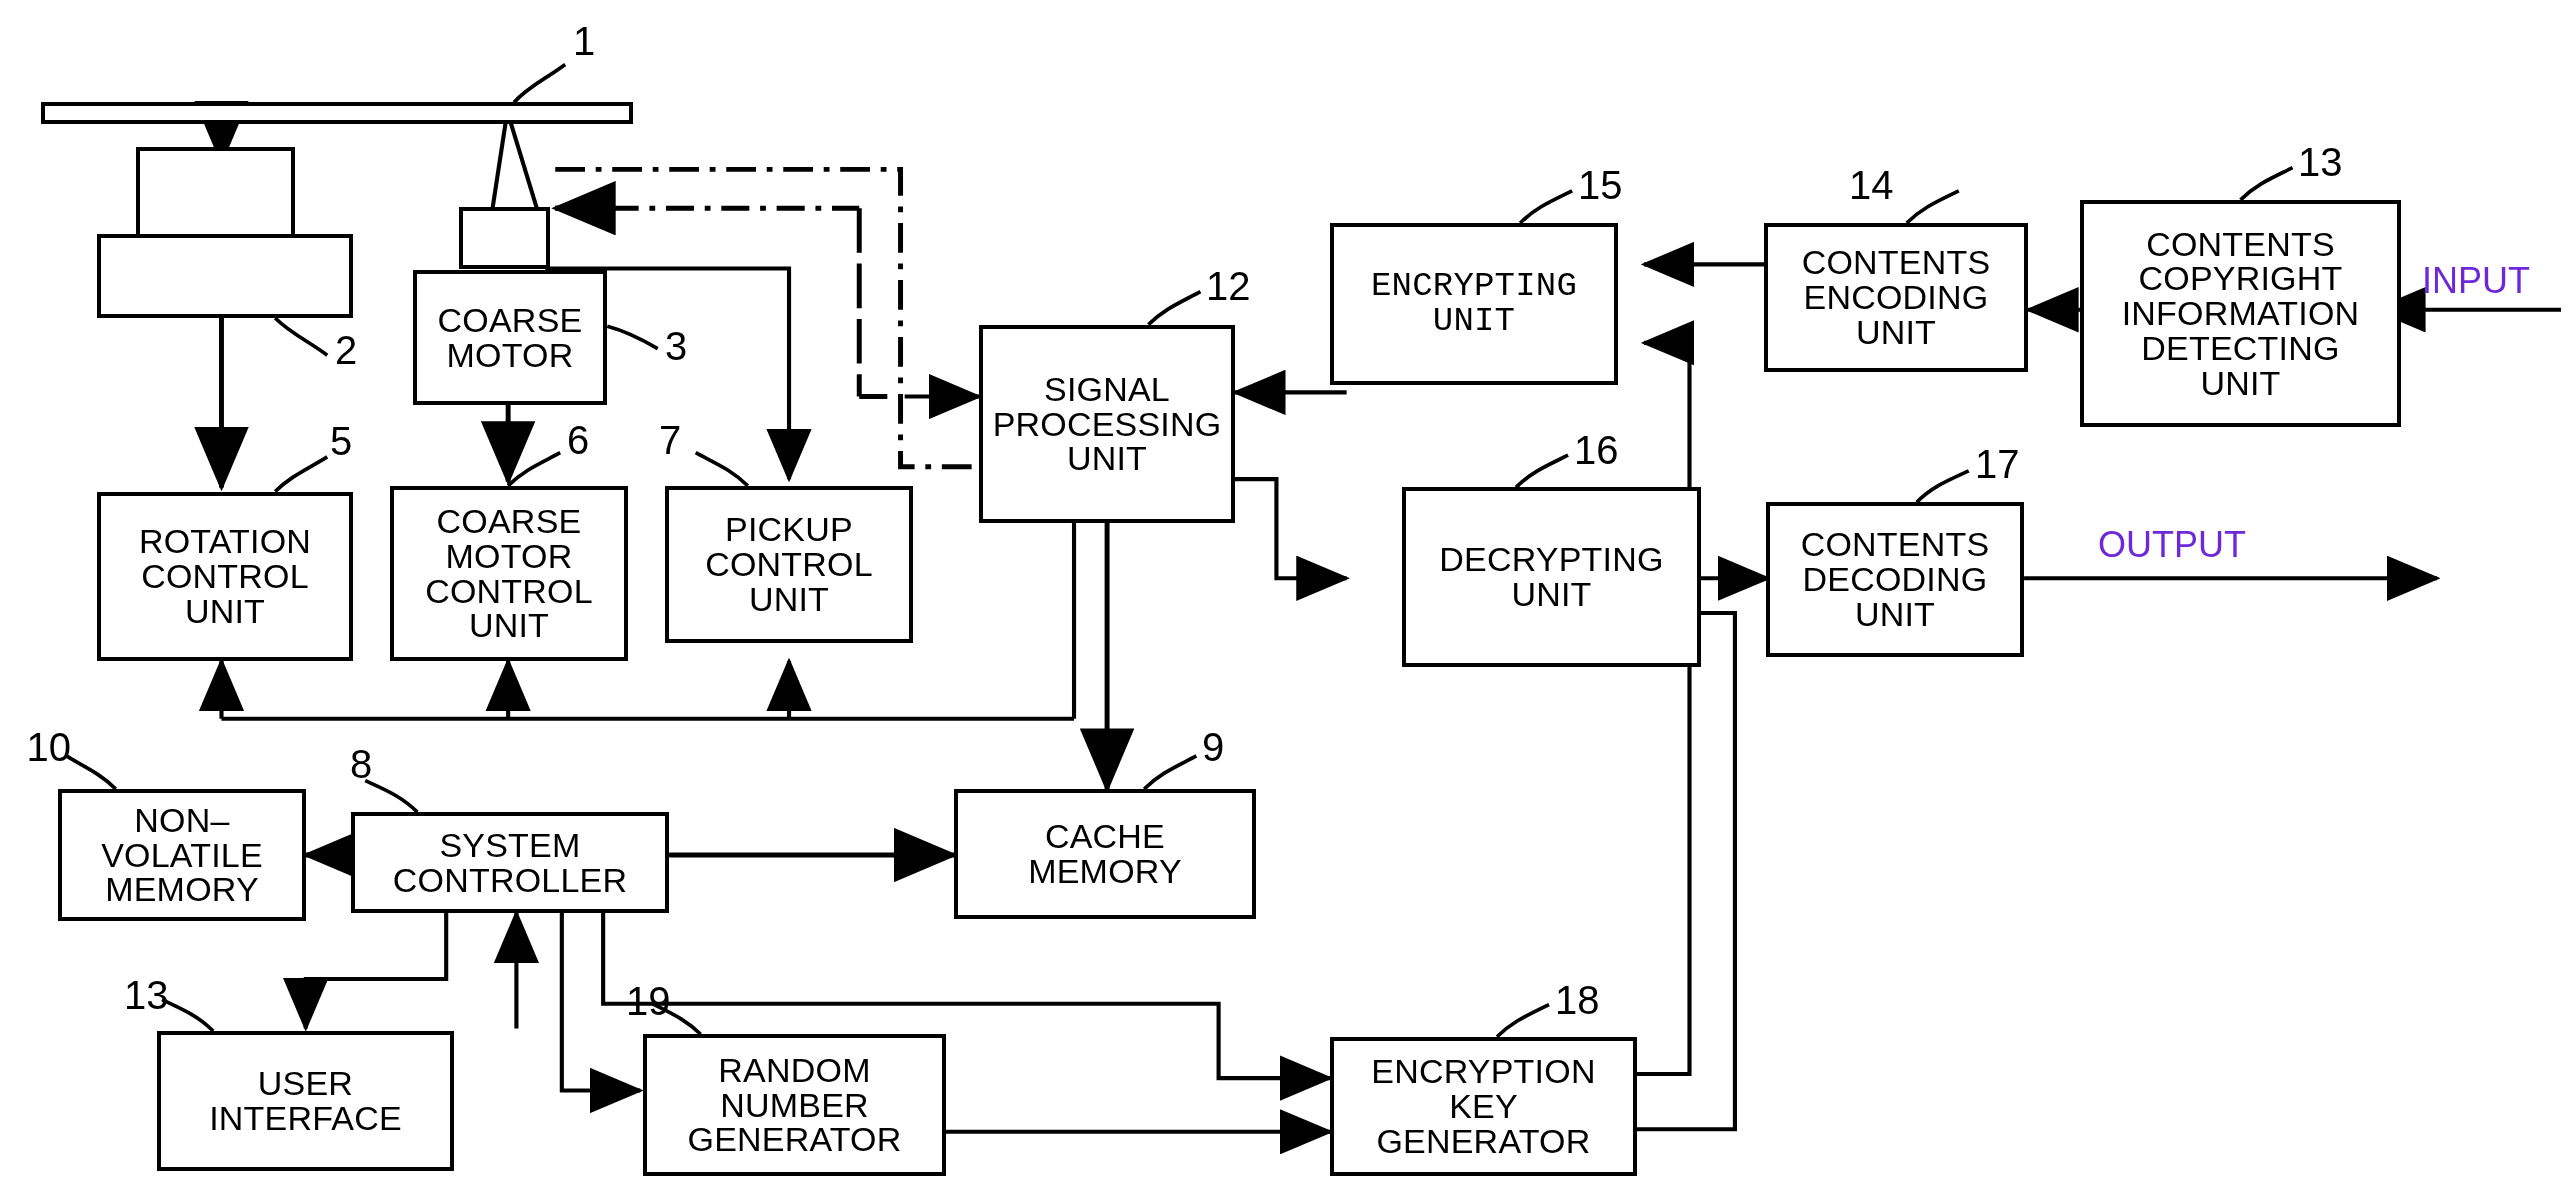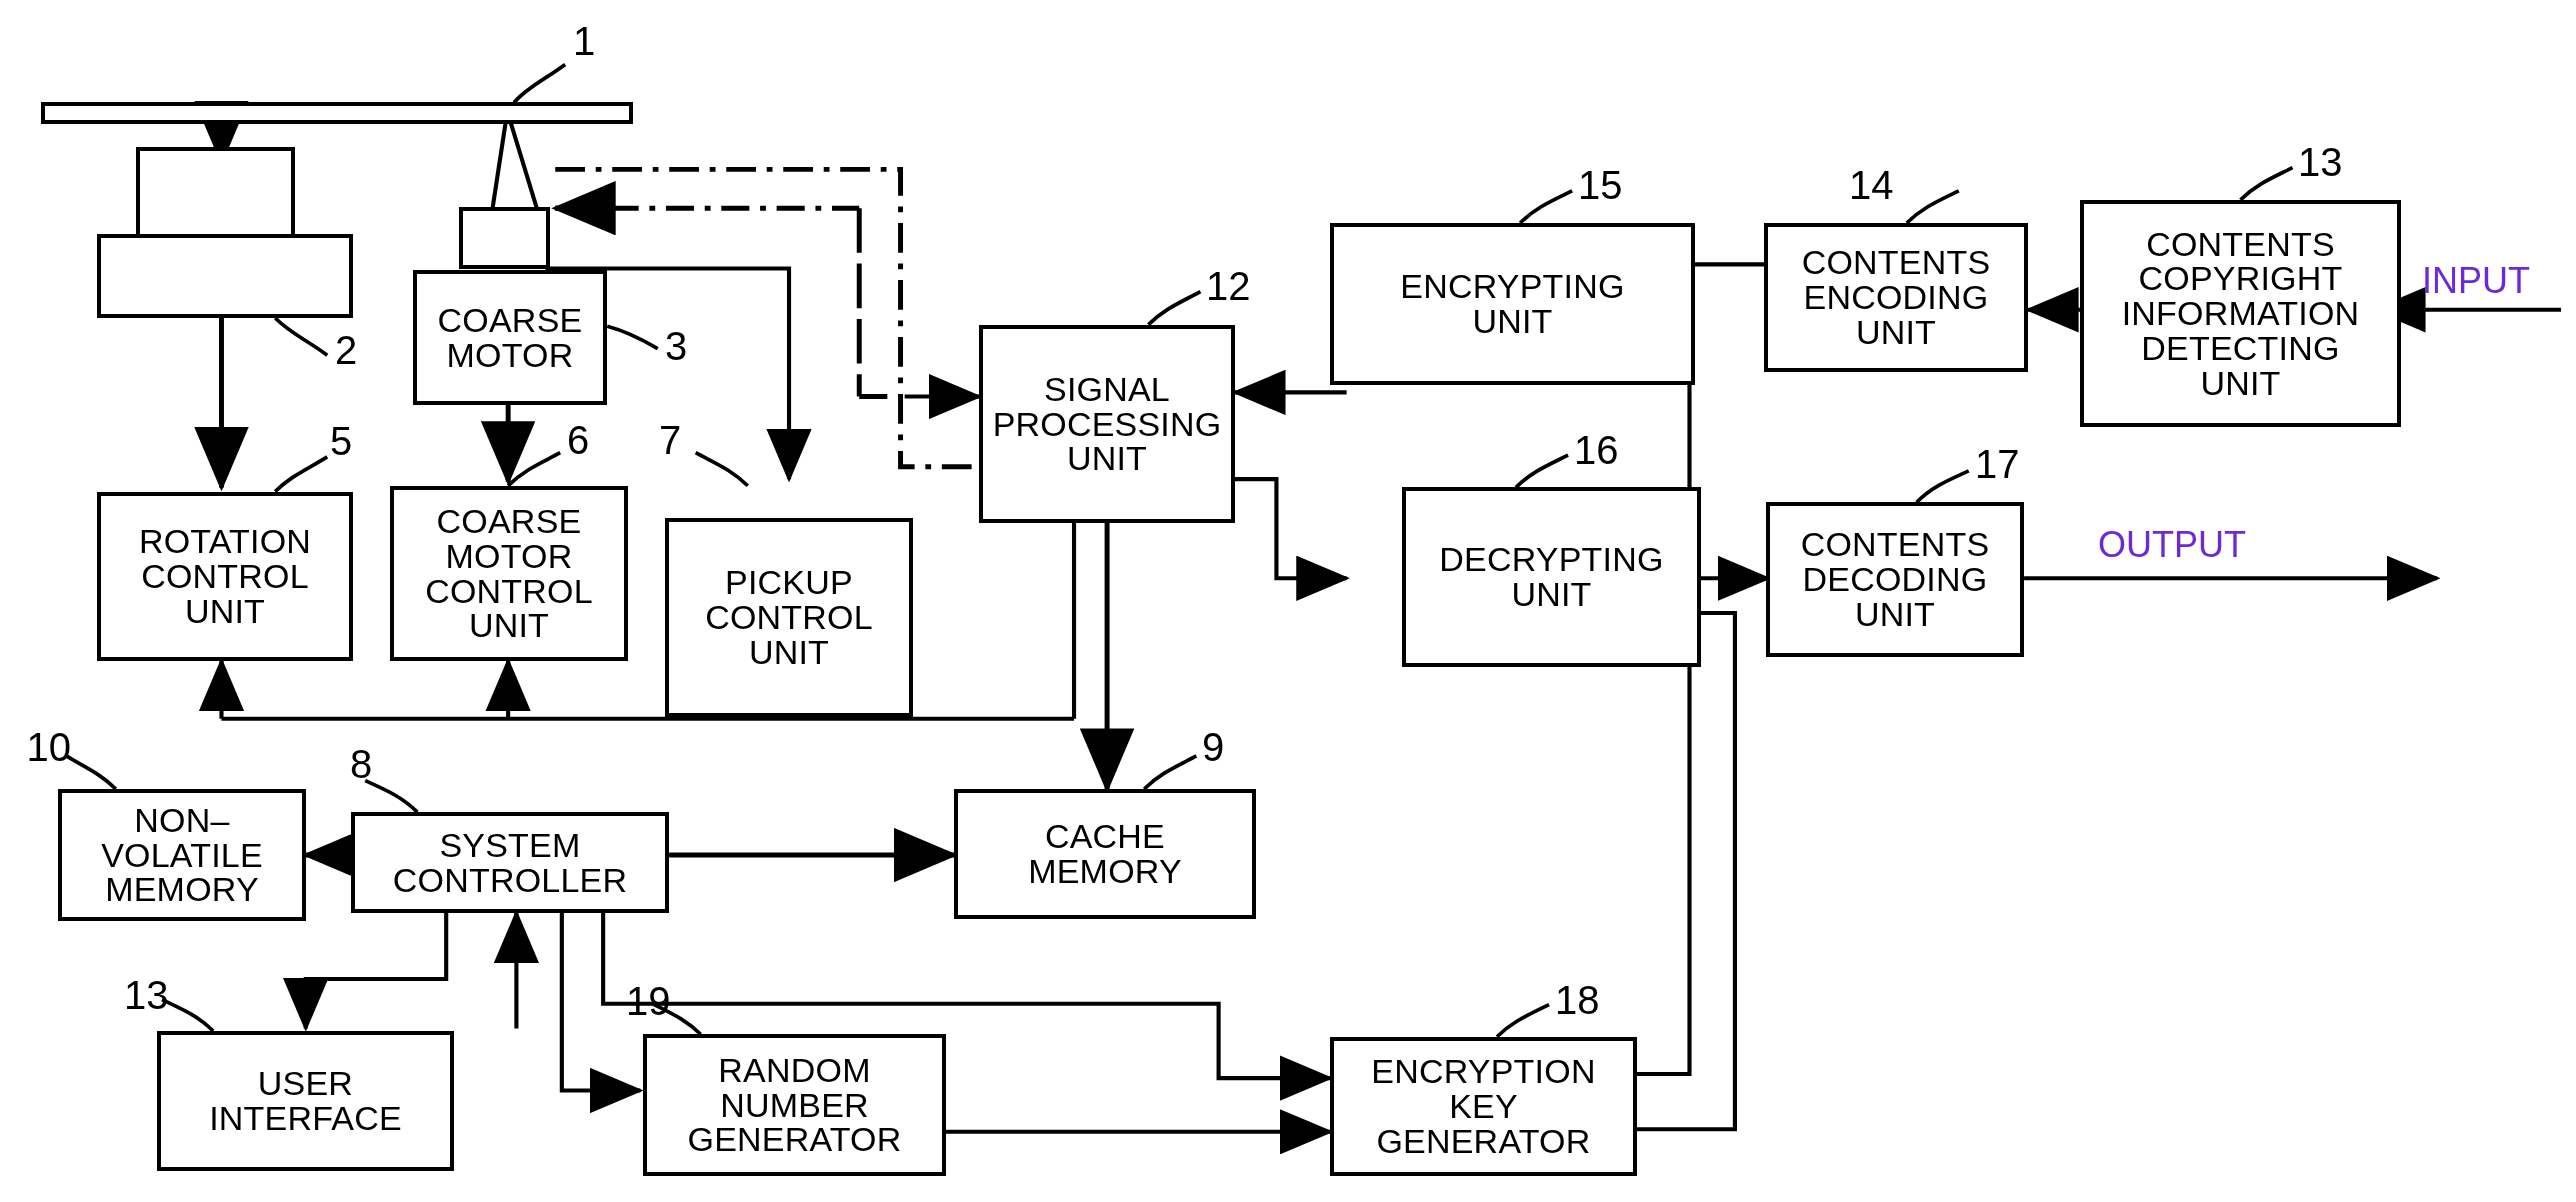--- a/index.html
+++ b/index.html
@@ -165,21 +165,21 @@
 
   <div class="blk" style="left:390px; top:486px; width:238px; height:175px;">
     <div>
       <span>COARSE</span>
       <span>MOTOR</span>
       <span>CONTROL</span>
       <span>UNIT</span>
     </div>
   </div>
 
-  <div class="blk" style="left:665px; top:486px; width:248px; height:199px;margin-top:32px;">
+  <div class="blk" style="left:665px; top:486px; width:248px; height:157px;">
     <div>
       <span>PICKUP</span>
       <span>CONTROL</span>
       <span>UNIT</span>
     </div>
   </div>
 
   <div class="blk" style="left:351px; top:812px; width:318px; height:101px;">
     <div>
       <span>SYSTEM</span>
@@ -228,21 +228,21 @@
   </div>
 
   <div class="blk" style="left:1764px; top:223px; width:264px; height:149px;">
     <div>
       <span>CONTENTS</span>
       <span>ENCODING</span>
       <span>UNIT</span>
     </div>
   </div>
 
-  <div class="blk" style="left:1330px; top:223px; width:365px; height:162px;">
+  <div class="blk" style="left:1330px; top:223px; width:288px; height:162px;font-family:Liberation Mono, monospace;">
     <div>
       <span>ENCRYPTING</span>
       <span>UNIT</span>
     </div>
   </div>
 
   <div class="blk" style="left:1402px; top:487px; width:299px; height:180px;">
     <div>
       <span>DECRYPTING</span>
       <span>UNIT</span>

